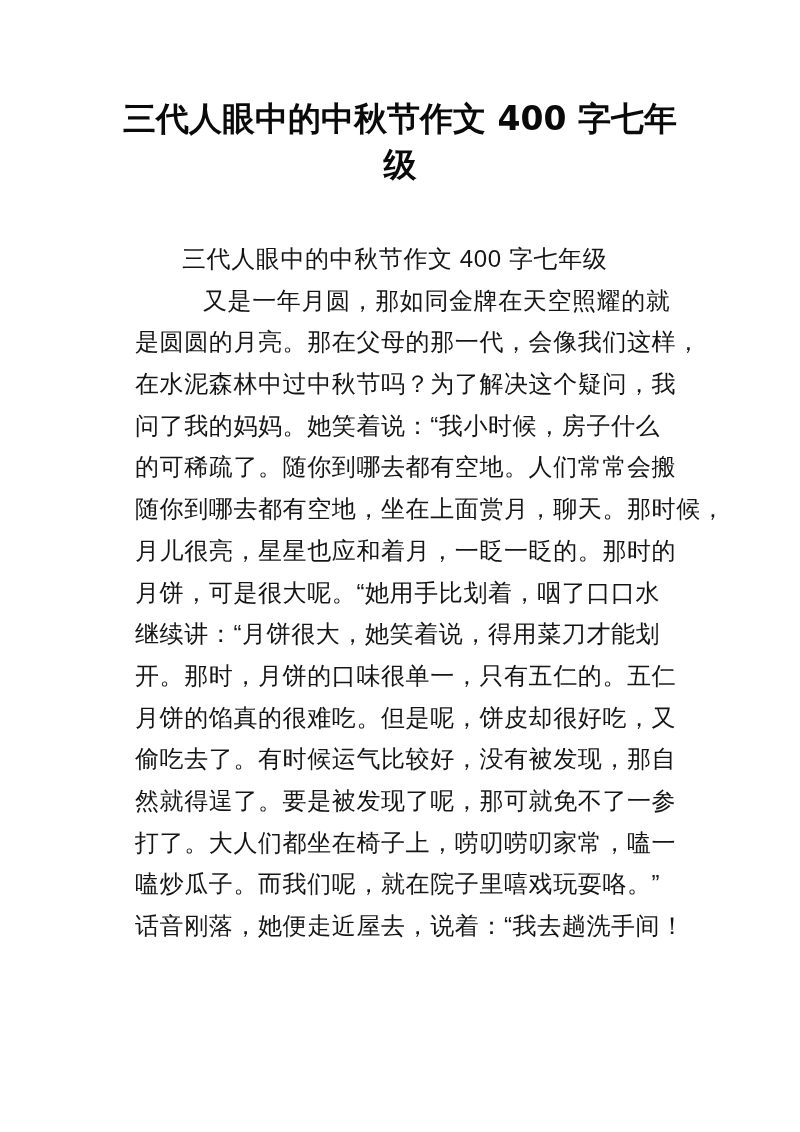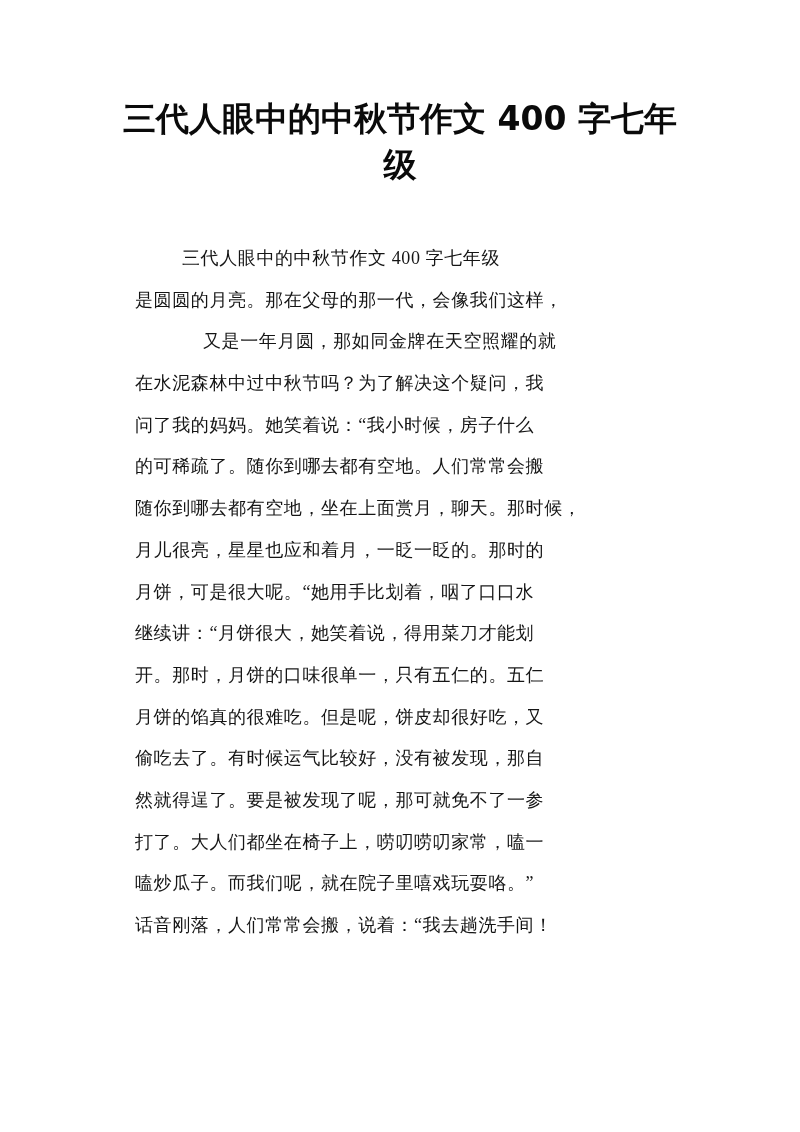--- a/index.html
+++ b/index.html
@@ -36,22 +36,22 @@
     }
     .title-line {
       display: block;
       white-space: nowrap;
     }
     .body {
       position: absolute;
       left: 135px;
       top: 238px;
       width: 540px;
-      font-family: Liberation Serif, serif;
-      font-size: 18px;
+      font-family: Liberation Sans, sans-serif;
+      font-size: 24px;
       color: #151515;
     }
     .line {
       display: block;
       height: 41.7px;
       line-height: 41.7px;
       white-space: nowrap;
       letter-spacing: 0.6px;
     }
     .subtitle-line { padding-left: 47px; }
@@ -62,31 +62,31 @@
 
 <div class="page">
 
   <div class="title">
     <span class="title-line">三代人眼中的中秋节作文 400 字七年</span>
     <span class="title-line">级</span>
   </div>
 
   <div class="body">
     <span class="line subtitle-line">三代人眼中的中秋节作文 400 字七年级</span>
+    <span class="line para-first">又是一年月圆，那如同金牌在天空照耀的就</span>
     <span class="line">是圆圆的月亮。那在父母的那一代，会像我们这样，</span>
-    <span class="line para-first">又是一年月圆，那如同金牌在天空照耀的就</span>
     <span class="line">在水泥森林中过中秋节吗？为了解决这个疑问，我</span>
     <span class="line">问了我的妈妈。她笑着说：“我小时候，房子什么</span>
     <span class="line">的可稀疏了。随你到哪去都有空地。人们常常会搬</span>
     <span class="line">随你到哪去都有空地，坐在上面赏月，聊天。那时候，</span>
     <span class="line">月儿很亮，星星也应和着月，一眨一眨的。那时的</span>
     <span class="line">月饼，可是很大呢。“她用手比划着，咽了口口水</span>
     <span class="line">继续讲：“月饼很大，她笑着说，得用菜刀才能划</span>
     <span class="line">开。那时，月饼的口味很单一，只有五仁的。五仁</span>
     <span class="line">月饼的馅真的很难吃。但是呢，饼皮却很好吃，又</span>
     <span class="line">偷吃去了。有时候运气比较好，没有被发现，那自</span>
     <span class="line">然就得逞了。要是被发现了呢，那可就免不了一参</span>
     <span class="line">打了。大人们都坐在椅子上，唠叨唠叨家常，嗑一</span>
     <span class="line">嗑炒瓜子。而我们呢，就在院子里嘻戏玩耍咯。”</span>
-    <span class="line">话音刚落，人们常常会搬，说着：“我去趟洗手间！</span>
+    <span class="line">话音刚落，她便走近屋去，说着：“我去趟洗手间！</span>
   </div>
 
 </div>
 
 </body></html>

